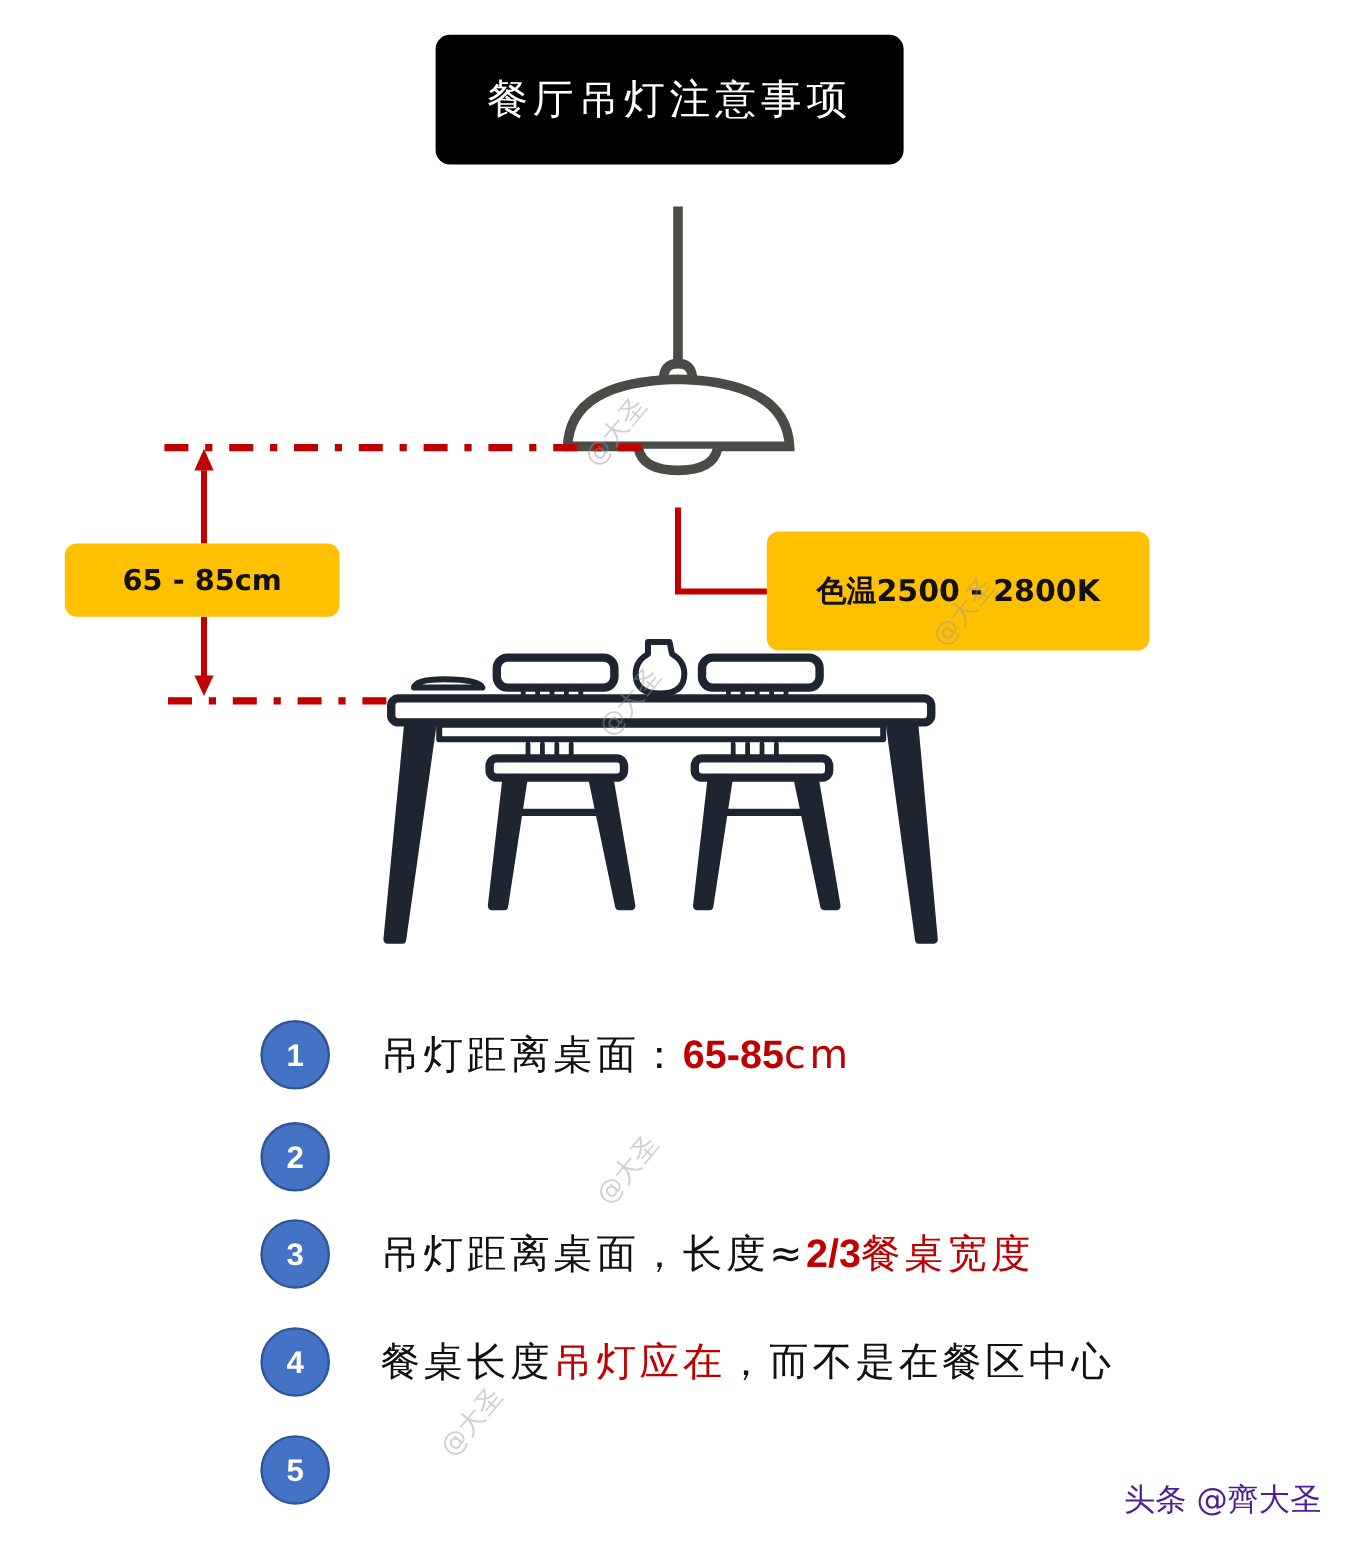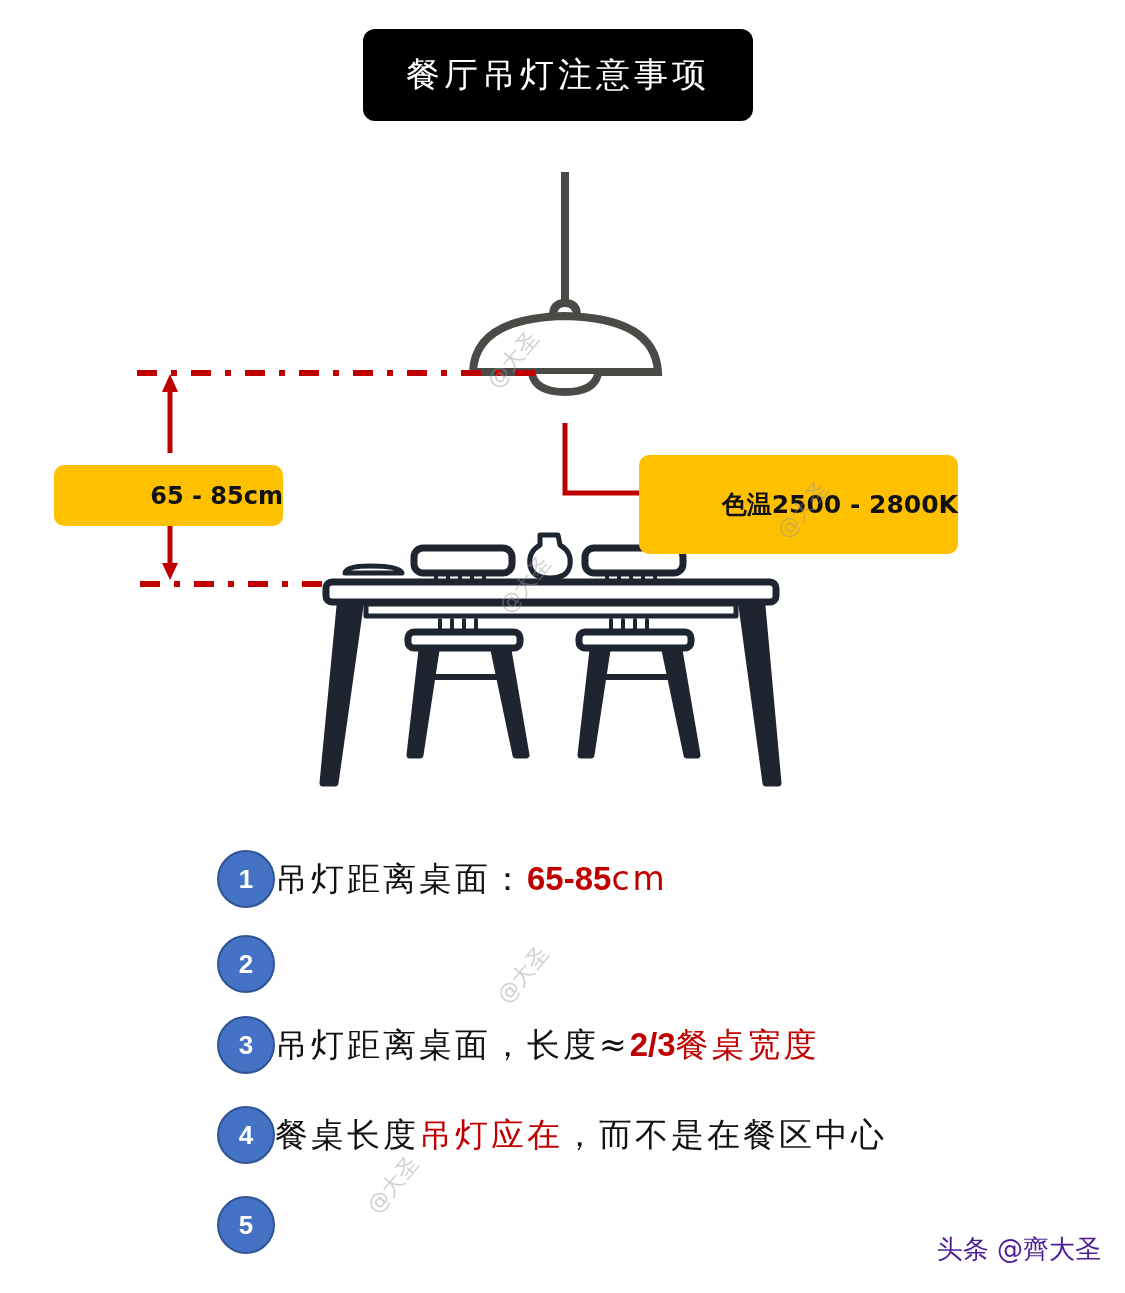--- a/index.html
+++ b/index.html
@@ -1,33 +1,33 @@
 <!DOCTYPE html>
 <html><head>
   <meta charset="utf-8">
   <style>
     html, body { margin: 0; padding: 0; background: #ffffff; }
     body { width: 1125px; height: 1293px; position: relative; overflow: hidden;
            font-family: "DejaVu Sans", "Liberation Sans", sans-serif; }
-    .title-box { position: absolute; left: 363px; top: 29px; width: 390px; height: 92px;
+    .title-box { position: absolute; left: 363px; top: 29px; width: 390px; height: 108px;
                  background: #000; border-radius: 12px; display: flex; align-items: center;
                  justify-content: center; }
     .title-text { color: #fff; font-size: 34px; letter-spacing: 4px; font-family: "DejaVu Sans", sans-serif; }
     svg.art { position: absolute; left: 0; top: 0; }
     .badge { position: absolute; background: #FFC000; border-radius: 10px; display: flex;
-             flex-direction: column; align-items: flex-end; justify-content: center; color: #111;
-             font-weight: bold; font-family: "DejaVu Sans", sans-serif; margin-top: 12px; }
+             flex-direction: column; align-items: center; justify-content: center; color: #111;
+             font-weight: bold; font-family: "DejaVu Sans", sans-serif; }
     .dist-badge { left: 54px; top: 453px; width: 229px; height: 61px; font-size: 24px; }
     .temp-badge { left: 639px; top: 443px; width: 319px; height: 99px; font-size: 25px; line-height: 36px; }
     .item { position: absolute; left: 217px; display: flex; align-items: center; }
     .num { width: 58px; height: 58px; border-radius: 50%; background: #4472C4;
            border: 2px solid #2F5597; color: #fff; display: flex; align-items: center;
            justify-content: center; font-weight: bold; font-size: 26px;
            font-family: "Liberation Sans", sans-serif; box-sizing: border-box; }
-    .item-text { font-size: 33px; color: #111; letter-spacing: 3px;
+    .item-text { margin-left: 42px; font-size: 33px; color: #111; letter-spacing: 3px;
                  white-space: nowrap; font-family: "DejaVu Sans", sans-serif; }
     .hl { color: #C00000; }
     .hl-num { color: #C00000; font-weight: bold; font-family: "Liberation Sans", sans-serif; letter-spacing: 0; }
     .watermark { position: absolute; right: 24px; top: 1232px; font-size: 26px; color: #4c1d95;
                  font-family: "DejaVu Sans", sans-serif; text-shadow: 0 0 3px #fff, 0 0 3px #fff; }
     .wm-faint { position: absolute; color: rgba(150,150,150,0.45); font-size: 22px;
                 transform: rotate(-50deg); font-family: "DejaVu Sans", sans-serif; }
   </style>
 </head>
 <body>

